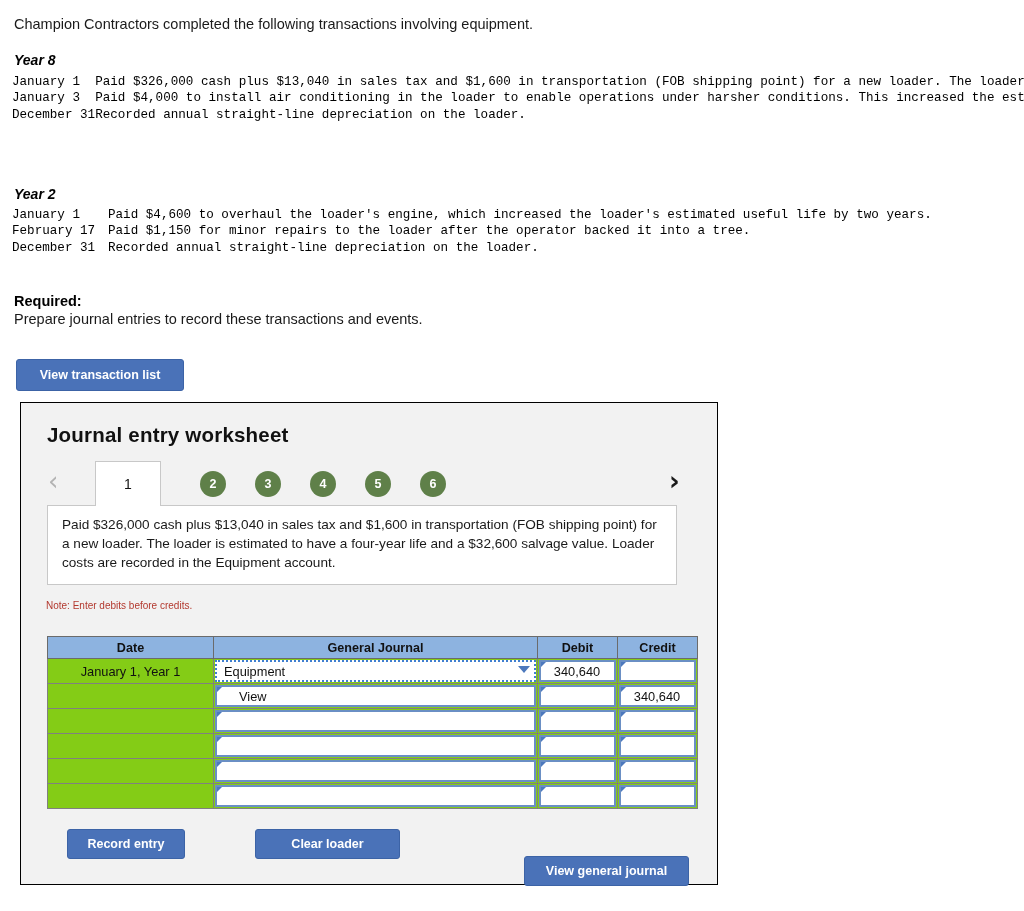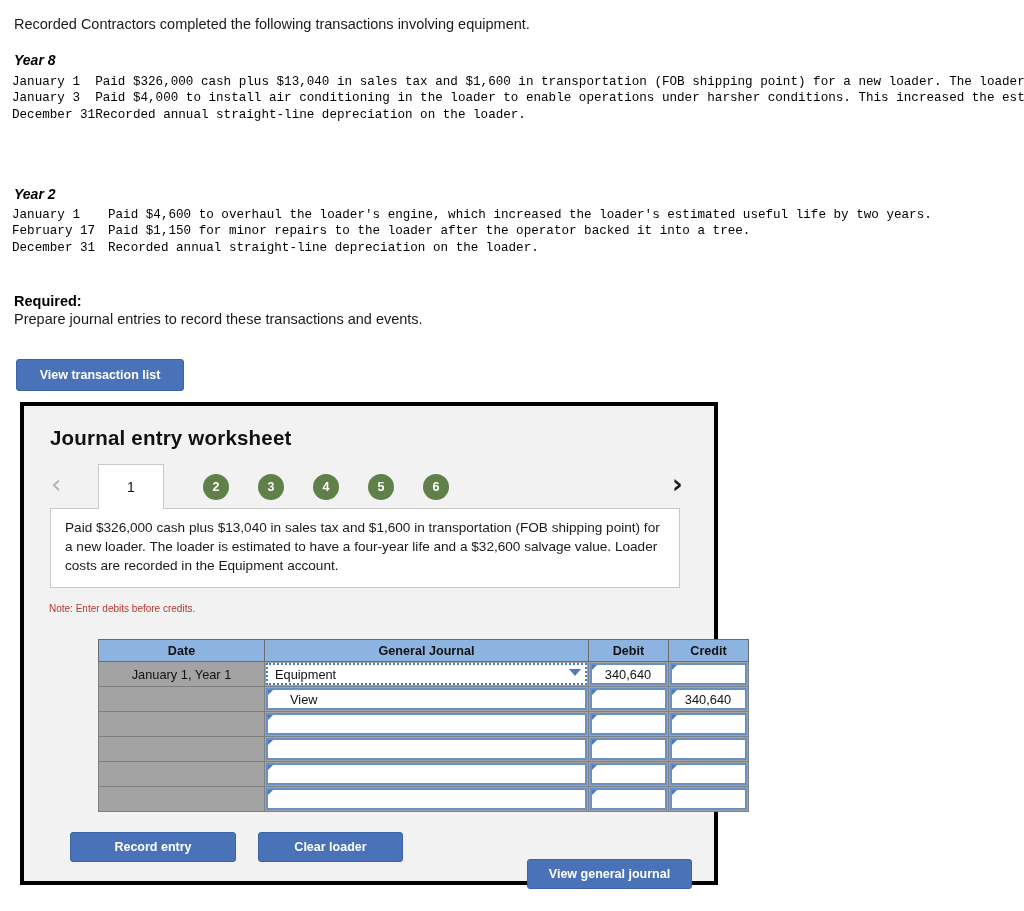--- a/index.html
+++ b/index.html
@@ -105,21 +105,21 @@
   }
 
   
   .worksheet {
     position: absolute;
     left: 20px;
     top: 402px;
     width: 698px;
     height: 483px;
     background: #f2f2f2;
-    border: 4px solid #000000;
+    border: 1px solid #000000;
     box-sizing: border-box;
   }
   .ws-title {
     position: absolute;
     left: 26px;
     top: 20px;
     font-size: 20.5px;
     font-weight: bold;
     letter-spacing: 0.2px;
     color: #111;
@@ -205,38 +205,37 @@
 
   
   .jtable {
     position: absolute;
     left: 26px;
     top: 233px;
     border-collapse: collapse;
     table-layout: fixed;
     width: 650px;
     background: #ffffff;
-    margin-left: 48px;
   }
   .jtable th {
     background: #8db3e0;
     border: 1px solid #6b6b6b;
     height: 21px;
     font-size: 12.6px;
     font-weight: bold;
     color: #111;
     padding: 0;
   }
   .jtable td {
     border: 1px solid #808080;
     height: 24px;
     padding: 0;
     font-size: 12.8px;
     color: #111;
-    background: #a3a3a3;
+    background: #84cc16;
     position: relative;
   }
   .col-date   { width: 166px; }
   .col-gj     { width: 324px; }
   .col-debit  { width: 80px; }
   .col-credit { width: 80px; }
 
   td.date-cell { text-align: center; }
 
   
@@ -281,28 +280,28 @@
     top: 4px;
     width: 0;
     height: 0;
     border-left: 6px solid transparent;
     border-right: 6px solid transparent;
     border-top: 7px solid #4d79bd;
     cursor: pointer;
   }
 
   
-  #record-entry-btn  { position: absolute; left: 46px;  top: 426px; width: 166px; height: 30px; }
+  #record-entry-btn  { position: absolute; left: 46px;  top: 426px; width: 118px; height: 30px; }
   #clear-entry-btn   { position: absolute; left: 234px; top: 426px; width: 145px; height: 30px; }
   #view-gj-btn       { position: absolute; left: 503px; top: 426px; width: 165px; height: 30px; margin-top: 27px; }
 </style>
 </head>
 <body>
 
-<div class="intro">Recorded Contractors completed the following transactions involving equipment.</div>
+<div class="intro">Champion Contractors completed the following transactions involving equipment.</div>
 
 <div class="year-head" id="year1-head">Year 8</div>
 <table class="txn-table" id="year1-table">
   <tbody>
       <tr>
     <td class="txn-date">January 1</td>
     <td class="txn-desc">Paid $326,000 cash plus $13,040 in sales tax and $1,600 in transportation (FOB shipping point) for a new loader. The loader is estimated to have a four-year life and a $32,600 salvage value. Loader costs are recorded in the Equipment account.</td>
   </tr>
   <tr>
     <td class="txn-date">January 3</td>

